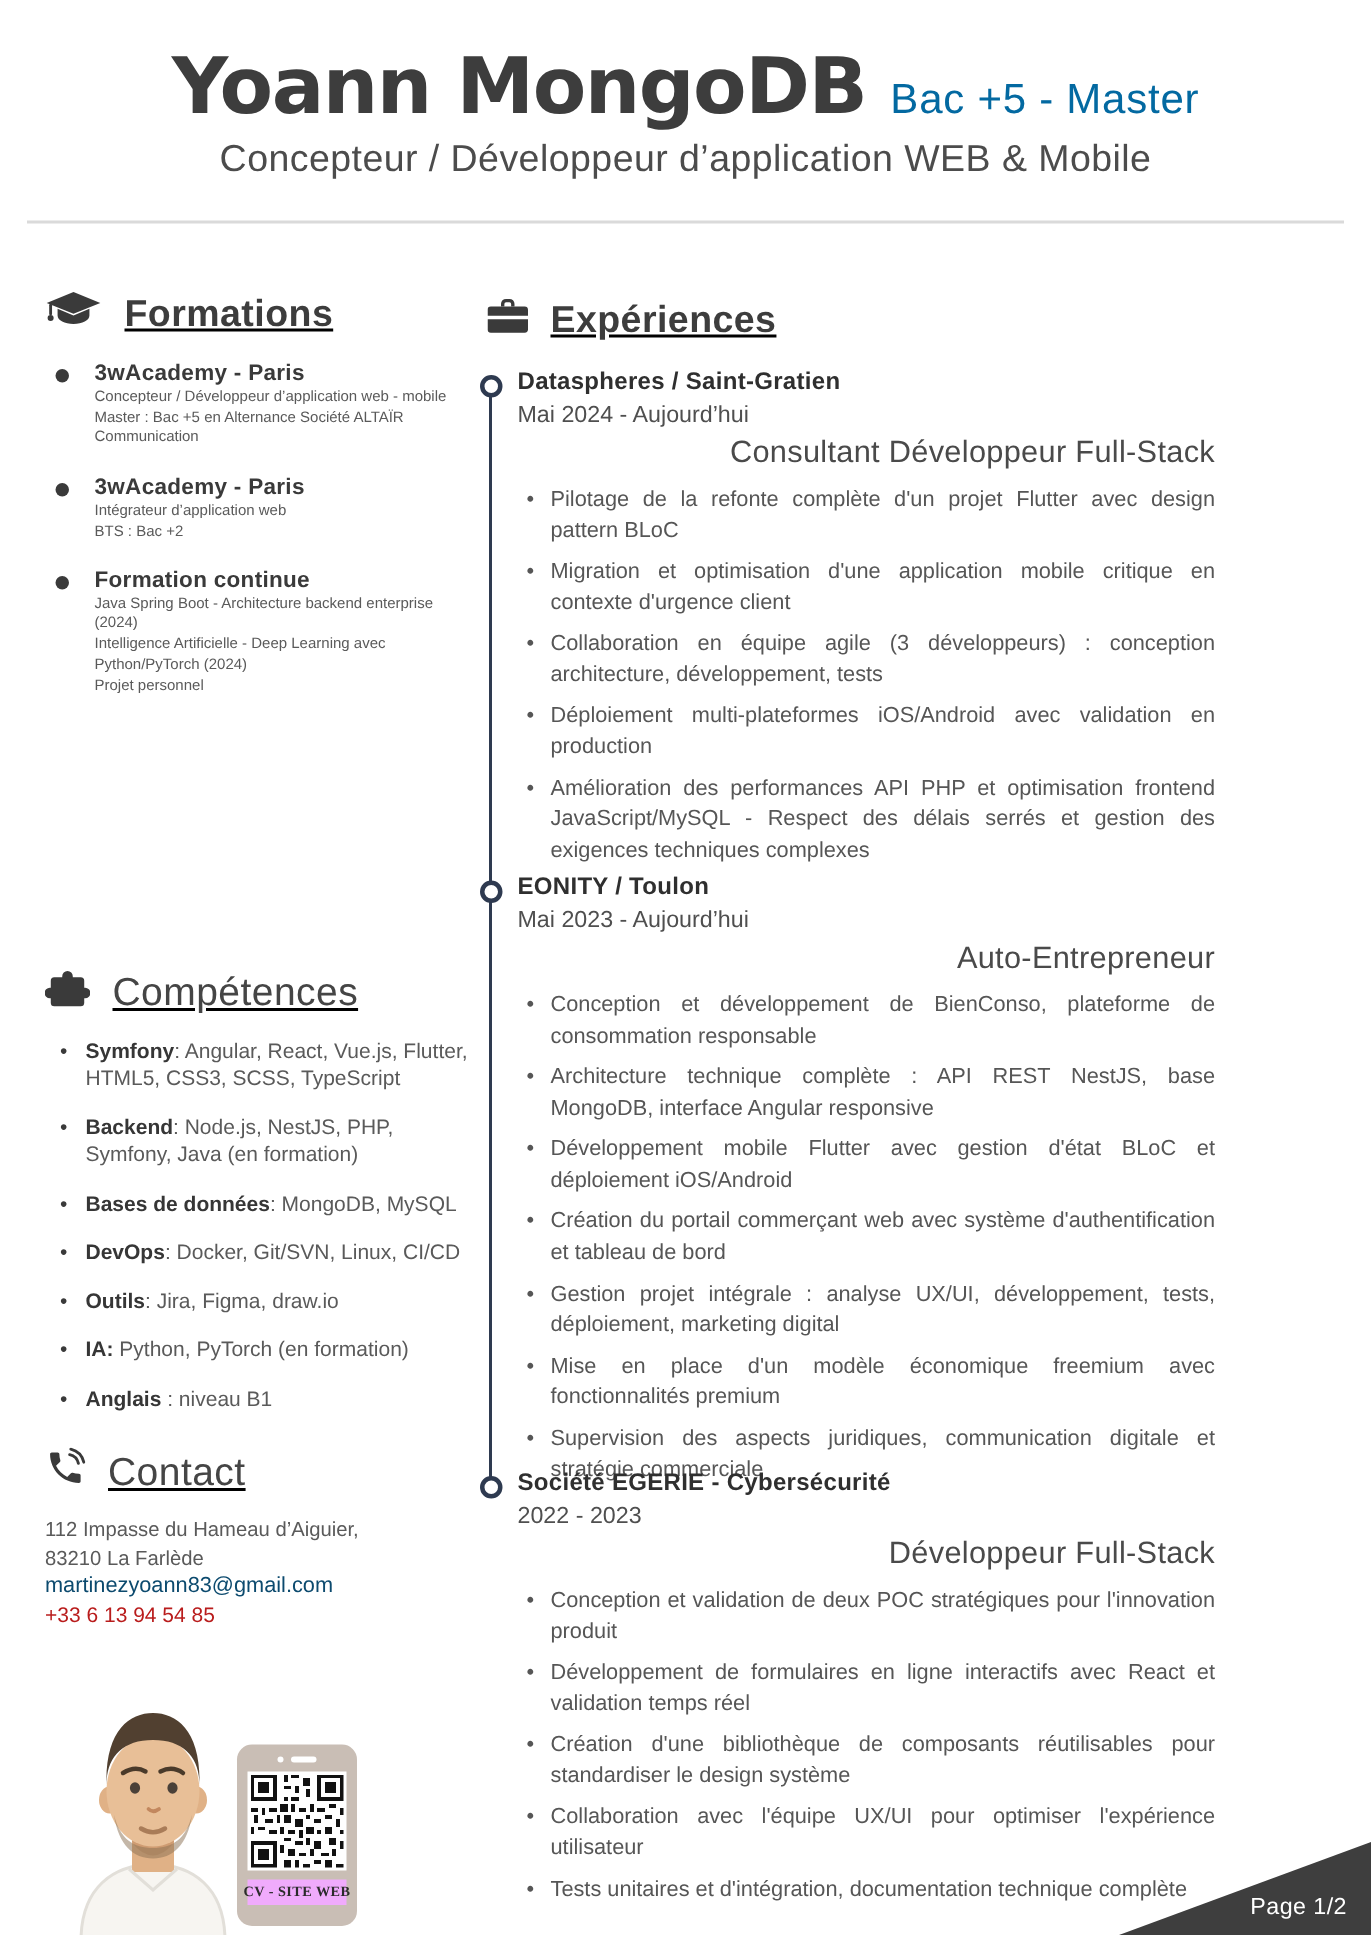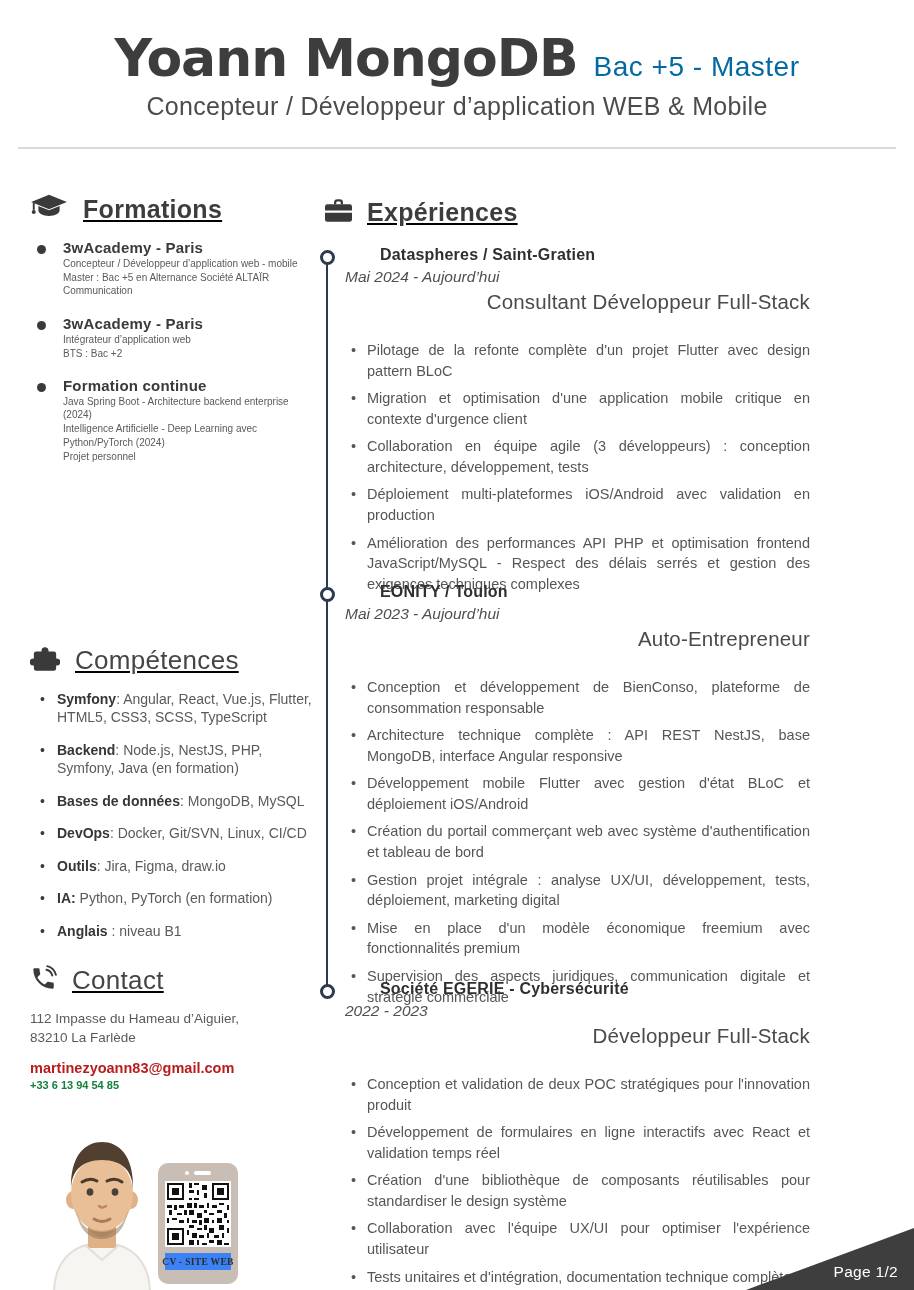--- a/index.html
+++ b/index.html
@@ -37,51 +37,51 @@
   .f-body { flex:1; }
   .f-title { font-size:15px; font-weight:700; color:#3a3a3a; letter-spacing:.2px; }
   .f-line { font-size:10px; color:#5a5a5a; line-height:1.32; margin-top:1px; }
 
   .s-item { position:relative; padding-left:27px; font-size:14px; color:#5a5a5a;
             line-height:1.32; margin-bottom:14px; }
   .s-item::before { content:"•"; position:absolute; left:10px; top:0; color:#3a3a3a; }
   .s-label { font-weight:700; color:#363636; }
 
   .c-line  { font-size:13.5px; color:#5a5a5a; line-height:1.4; }
-  .c-email { font-size:14.5px; font-weight:700; color:#b91c1c; margin-top:12px; }
-  .c-phone { font-size:11px; color:#15803d; margin-top:3px;font-weight:bold; }
+  .c-email { font-size:14.5px; font-weight:400; color:#0c4a6e; margin-top:0; }
+  .c-phone { font-size:14px; color:#b91c1c; margin-top:3px; }
 
   
   .portrait { position:absolute; left:26px; top:1116px; width:152px; height:178px; }
   .phone { position:absolute; left:158px; top:1163px; width:80px; height:121px;
            background:#c9beb5; border-radius:10px; }
   .speaker-row { position:absolute; top:8px; left:0; right:0; display:flex;
                  justify-content:center; align-items:center; gap:5px; }
   .cam { width:4px; height:4px; border-radius:50%; background:#ffffff; }
   .speaker { width:17px; height:4px; border-radius:2px; background:#ffffff; }
   .screen { position:absolute; left:7px; top:18px; width:66px; height:66px; background:#ffffff; }
   .screen svg { position:absolute; left:2px; top:2px; }
-  .qr-label { position:absolute; left:7px; top:90px; width:66px; height:17px; background:#3b82f6;
+  .qr-label { position:absolute; left:7px; top:90px; width:66px; height:17px; background:#f0abfc;
               display:flex; align-items:center; justify-content:center;
               font-family:"Liberation Serif",serif; font-weight:700; font-size:9.5px;
               color:#2b2b2b; letter-spacing:.3px; white-space:nowrap; }
 
   
   .xp-head { position:absolute; left:325px; top:198px; }
   .timeline-line { position:absolute; left:326px; top:258px; width:2px; height:733px; background:#2e3a50; }
   .tl-dot { position:absolute; left:320px; width:15px; height:15px; border:3px solid #2e3a50;
             border-radius:50%; background:#ffffff; }
   .dot-1 { top:250px; } .dot-2 { top:587px; } .dot-3 { top:984px; }
 
   .xp { position:absolute; left:345px; width:465px; }
   .xp-1 { top:246px; } .xp-2 { top:583px; } .xp-3 { top:980px; }
-  .xp-company { font-size:16px; font-weight:700; color:#2f2f2f; letter-spacing:.2px;margin-left:35px; }
-  .xp-period  { font-size:15.5px; color:#4f4f4f; margin-top:4px;font-style:italic; }
+  .xp-company { font-size:16px; font-weight:700; color:#2f2f2f; letter-spacing:.2px; }
+  .xp-period  { font-size:15.5px; color:#4f4f4f; margin-top:4px; }
   .xp-role    { font-size:20.5px; color:#4a4a4a; margin-top:4px; letter-spacing:.2px;text-align:right; }
-  .xp-bullets { margin-top:26px; list-style:none; }
+  .xp-bullets { margin-top:9px; list-style:none; }
   .xp-bullets li { position:relative; padding-left:22px; text-align:justify;
                    font-size:14.5px; line-height:1.42; color:#565656; margin-bottom:7px; }
   .xp-bullets li::before { content:"•"; position:absolute; left:6px; color:#565656; }
 
   
   .corner { position:absolute; right:0; bottom:0; width:0; height:0;
             border-bottom:62px solid #3e3e3e; border-left:168px solid transparent; }
   .page-num { position:absolute; right:16px; bottom:9px; color:#ffffff; font-size:15.5px; letter-spacing:.3px; }
 </style>
 </head>

